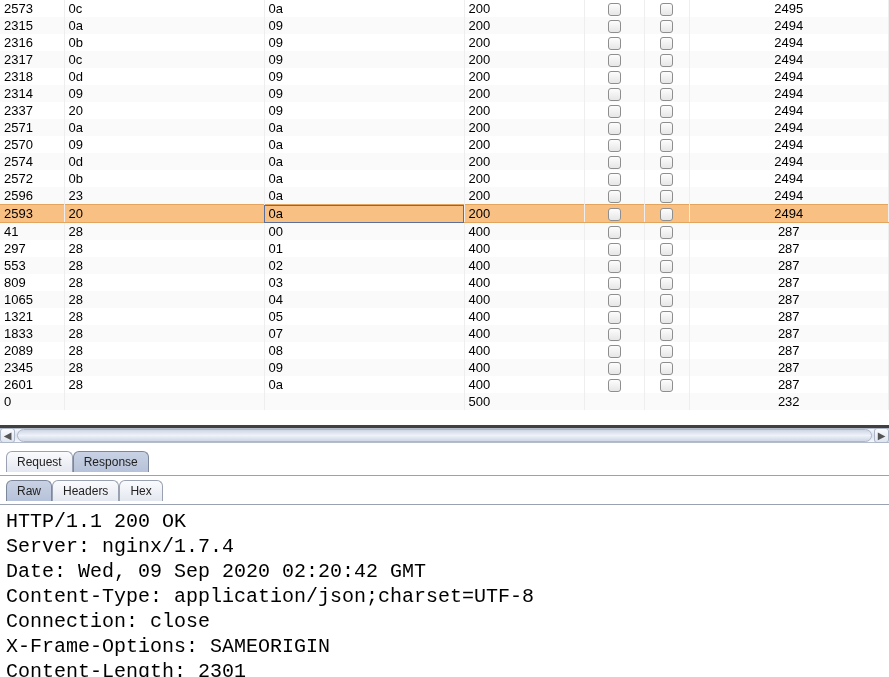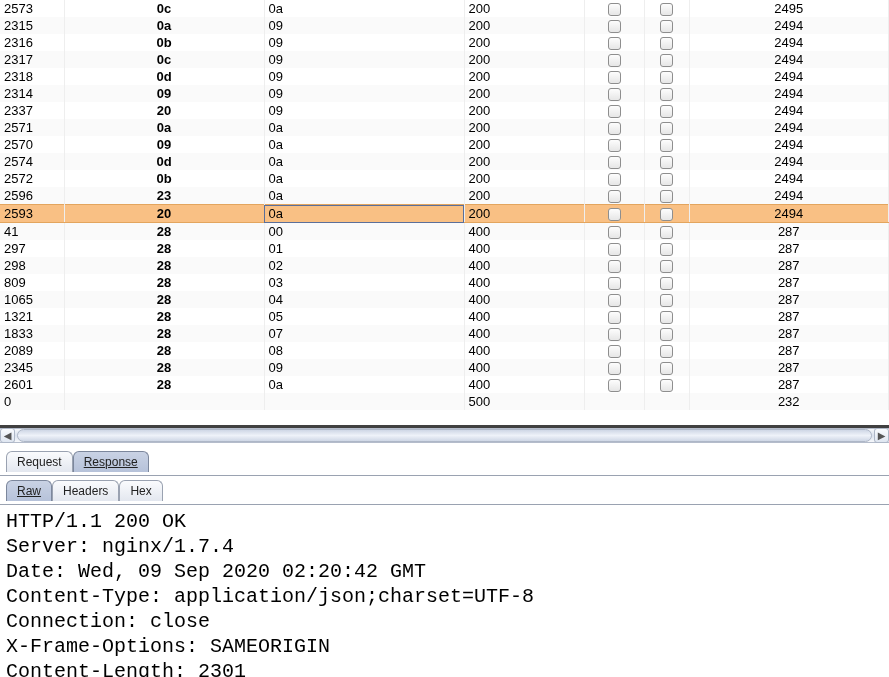--- a/index.html
+++ b/index.html
@@ -34,21 +34,21 @@
   table.data tr.selected td {
     background: #f9c084 !important;
     border-top: 1px solid #e3a55e;
     border-bottom: 1px solid #e3a55e;
   }
   table.data tr.selected td.col3 {
     outline: 1px solid #5b6f9a;
     outline-offset: -1px;
   }
   .col1 { width: 64px;  text-align: left;  }
-  .col2 { width: 200px; text-align: center; font-weight: bold;  }
+  .col2 { width: 200px; text-align: left;  }
   .col3 { width: 200px; text-align: left;  }
   .col4 { width: 120px; text-align: left;  }
   .col5 { width: 60px;  text-align: center;}
   .col6 { width: 45px;  text-align: center;}
   .col7 { width: auto;  text-align: center;  }
 
   
   .chk {
     display: inline-block;
     width: 13px; height: 13px;
@@ -99,21 +99,20 @@
     border-bottom: none;
     border-top-left-radius: 6px;
     border-top-right-radius: 6px;
     background: linear-gradient(to bottom,#fafbfd,#e3e7ef);
     color: #222;
     cursor: pointer;
   }
   .tab.active {
     background: linear-gradient(to bottom,#c9d2e4,#b6c2da);
     border-color: #7c879c;
-    text-decoration: underline;
   }
   .tabline {
     border-bottom: 1px solid #9aa2b1;
     margin-top: -1px;
   }
 
   .subtabbar { padding-top: 4px; }
 
   
   .response-body {
@@ -259,21 +258,21 @@
         <tr>
           <td class="col1">297</td>
           <td class="col2">28</td>
           <td class="col3">01</td>
           <td class="col4">400</td>
           <td class="col5"><span class="chk"></span></td>
           <td class="col6"><span class="chk"></span></td>
           <td class="col7">287</td>
         </tr>
         <tr>
-          <td class="col1">298</td>
+          <td class="col1">553</td>
           <td class="col2">28</td>
           <td class="col3">02</td>
           <td class="col4">400</td>
           <td class="col5"><span class="chk"></span></td>
           <td class="col6"><span class="chk"></span></td>
           <td class="col7">287</td>
         </tr>
         <tr>
           <td class="col1">809</td>
           <td class="col2">28</td>

